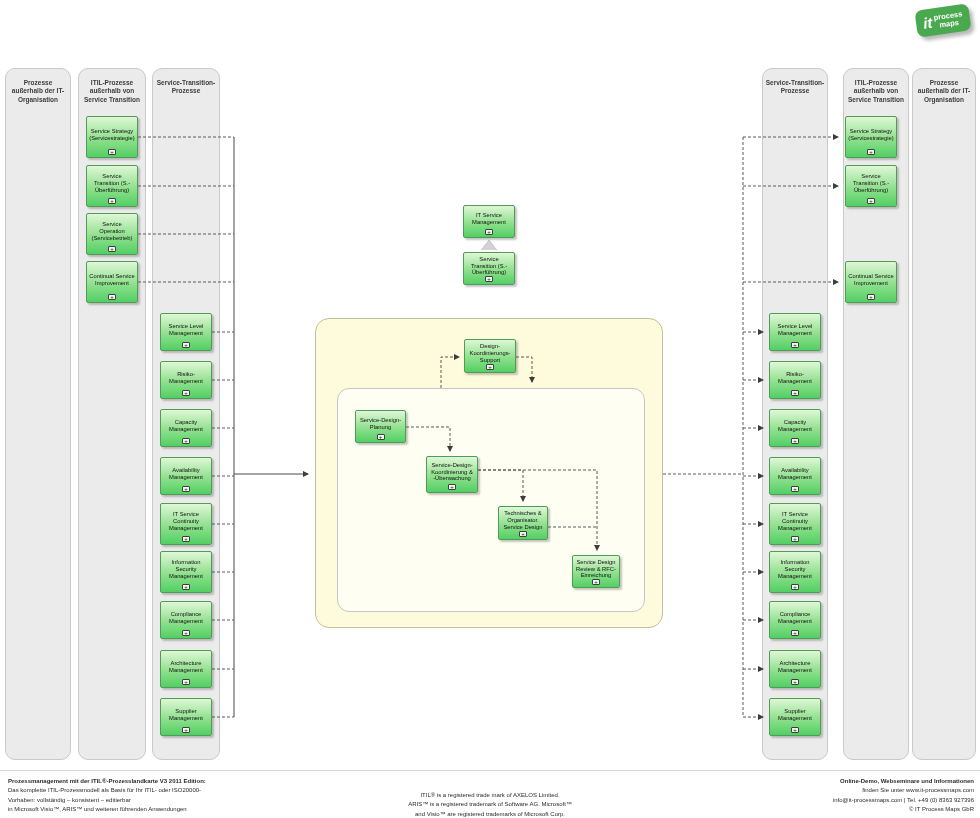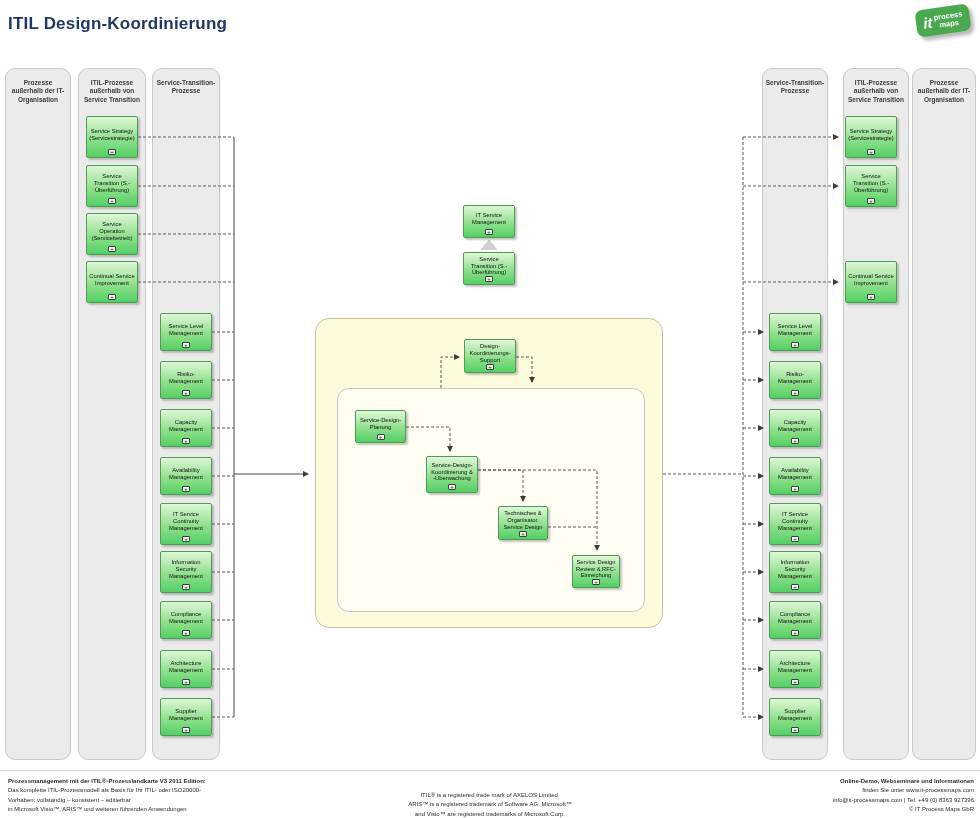--- a/index.html
+++ b/index.html
@@ -44,21 +44,20 @@
   .footer .b{font-weight:bold;}
   .footer-left{left:8px;top:777px;}
   .footer-center{left:0;right:0;top:791px;text-align:center;}
   .footer-right{right:6px;top:777px;text-align:right;}
 </style>
 </head>
 <body>
 
 <div class="canvas">
 
-  <div class="page-title">ITIL Design-Koordinierung</div>
 
   <div class="logo">
     <span class="it">it</span>
     <span class="words">
       <span>process</span>
       <span>maps</span>
     </span>
   </div>
 
   <div class="lane" style="left:5px;width:66px;">

